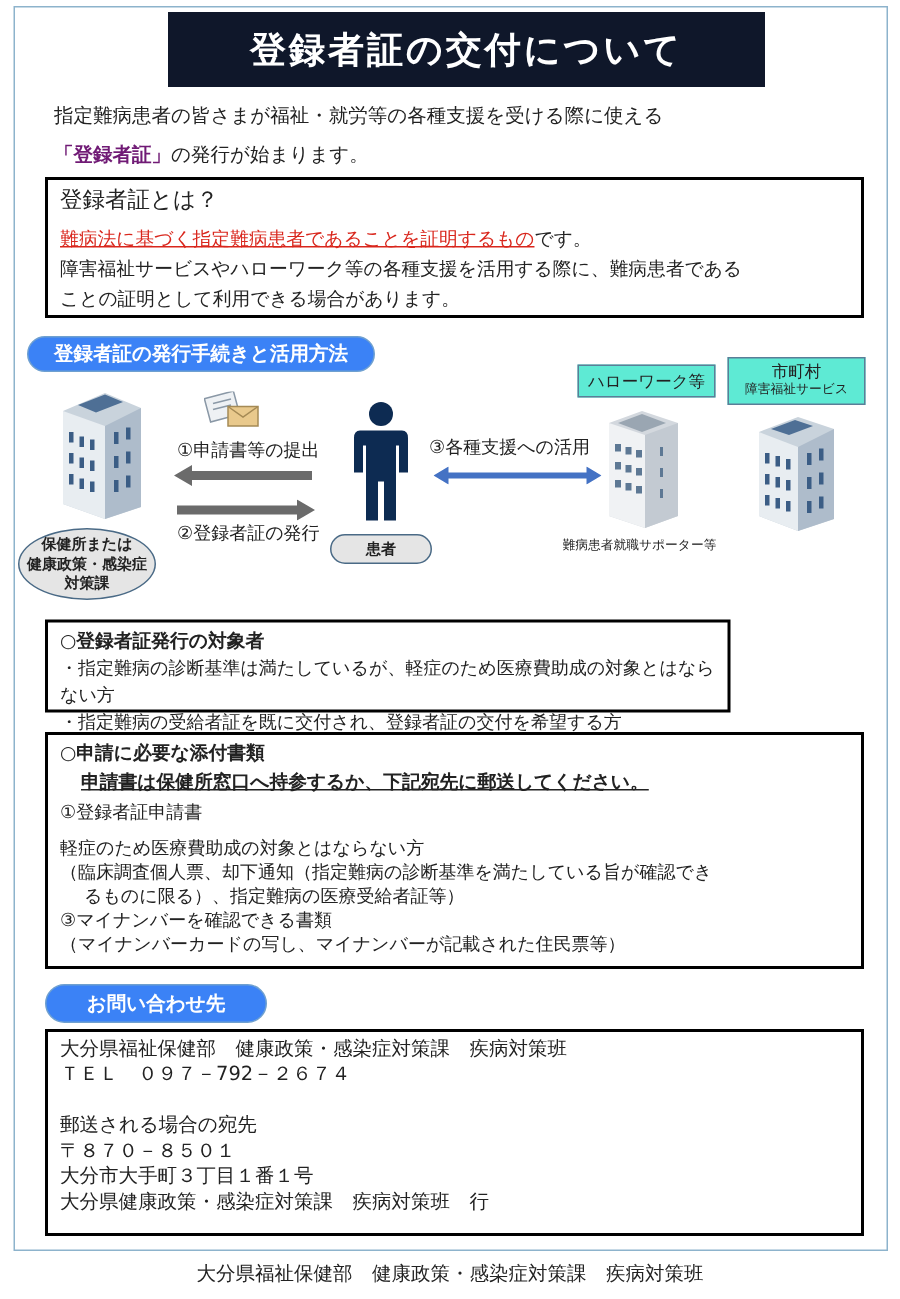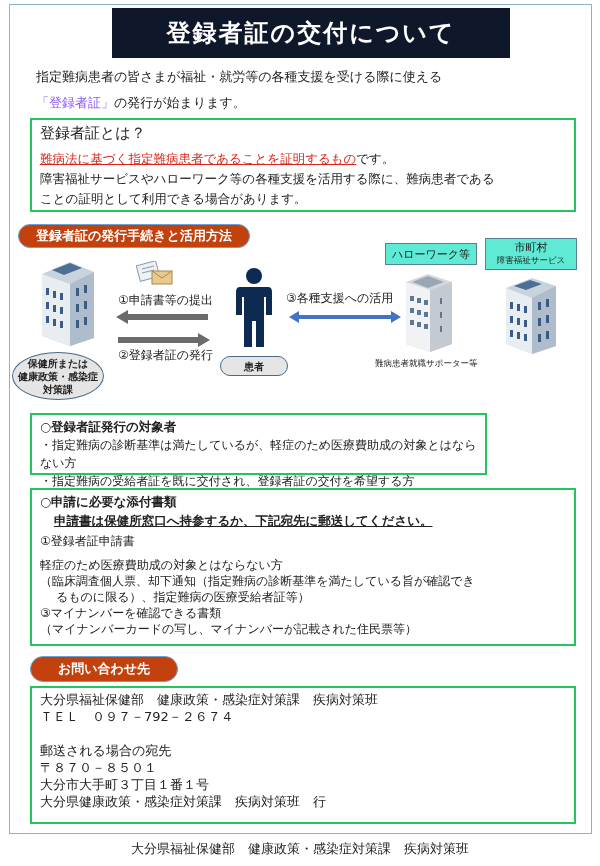--- a/index.html
+++ b/index.html
@@ -2,27 +2,27 @@
 <html><head>
 <meta charset="utf-8">
 <style>
   * { box-sizing: border-box; margin: 0; padding: 0; }
   body { width: 600px; height: 866px; background: #ffffff; font-family: "DejaVu Sans", "Liberation Sans", sans-serif; color: #222; position: relative; overflow: hidden; }
   .outer { position: absolute; left: 9px; top: 4px; width: 583px; height: 830px; border: 1.5px solid #8db3cc; background: #fff; }
   .title-band { position: absolute; left: 112px; top: 8px; width: 398px; height: 50px; background: #0f172a; color: #fff; font-size: 24px; font-weight: bold; letter-spacing: 2px; display: flex; align-items: center; justify-content: center; }
   .intro { position: absolute; left: 36px; font-size: 13px; color: #222; }
   .intro.l1 { top: 68px; }
   .intro.l2 { top: 94px; }
-  .red-bold { color: #8b5cf6; font-weight: normal; }
-  .box { position: absolute; border: 2px solid #22c55e; background: #fff; }
+  .red-bold { color: #701a75; font-weight: bold; }
+  .box { position: absolute; border: 2px solid #000000; background: #fff; }
   .what-box { left: 30px; top: 118px; width: 546px; height: 94px; padding: 4px 8px; }
   .what-title { font-size: 15px; color: #222; margin-bottom: 6px; }
   .what-line { font-size: 12.5px; line-height: 20px; color: #222; }
   .red-ul { color: #d9261c; text-decoration: underline; }
-  .pill { position: absolute; background: #c2410c; color: #fff; font-weight: bold; border-radius: 14px; display: flex; align-items: center; justify-content: center; border: 1.5px solid #6fa0d0; }
+  .pill { position: absolute; background: #3b82f6; color: #fff; font-weight: bold; border-radius: 14px; display: flex; align-items: center; justify-content: center; border: 1.5px solid #6fa0d0; }
   .pill-process { left: 18px; top: 224px; width: 232px; height: 24px; font-size: 13px; }
   .pill-contact { left: 30px; top: 656px; width: 148px; height: 26px; font-size: 13px; }
   
   .bldg { position: absolute; }
   .label-box { position: absolute; border: 1.5px solid #5b7e98; background: #5eead4; font-size: 11px; color: #222; display: flex; flex-direction: column; align-items: center; justify-content: center; line-height: 13px; }
   .label-box .small { font-size: 8.5px; }
   .oval { position: absolute; border: 1.5px solid #4a6a86; border-radius: 50%; background: #e5e5e5; font-size: 10px; font-weight: bold; text-align: center; display: flex; align-items: center; justify-content: center; line-height: 13px; }
   .oval-patient { border-radius: 14px; }
   .diag-text { position: absolute; font-size: 12px; color: #222; white-space: nowrap; }
   .diag-small { position: absolute; font-size: 8.5px; color: #222; white-space: nowrap; }

